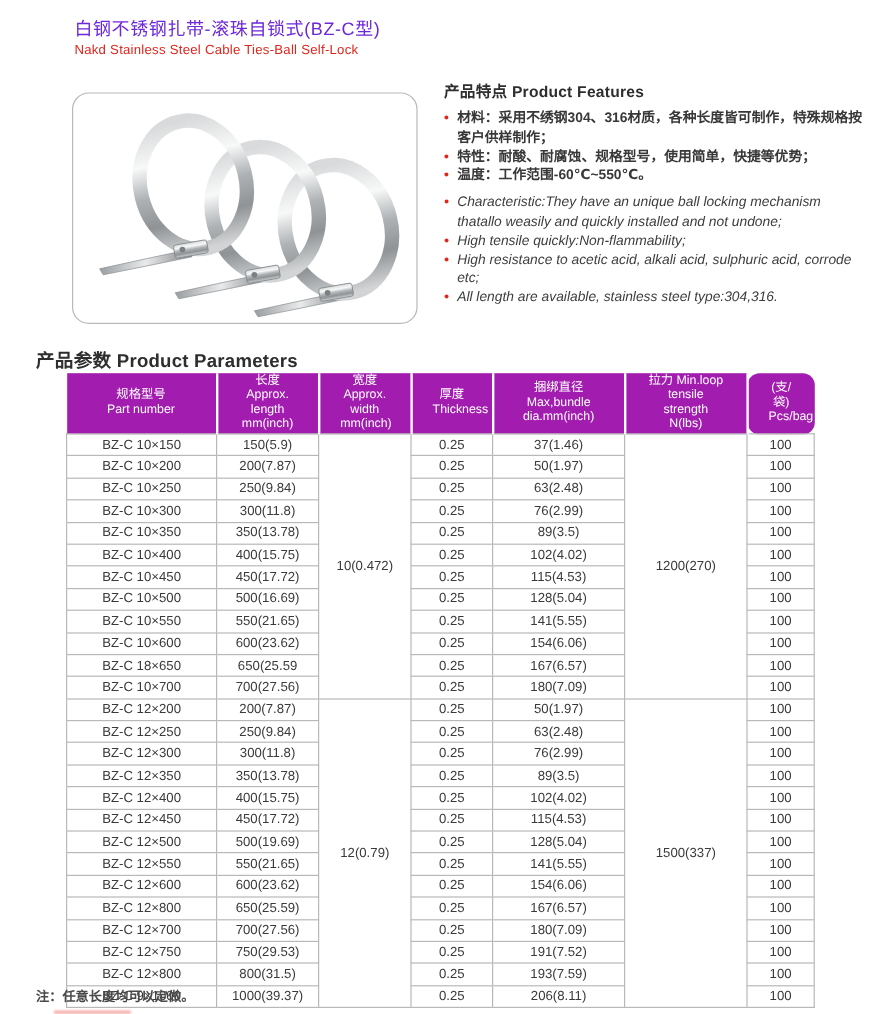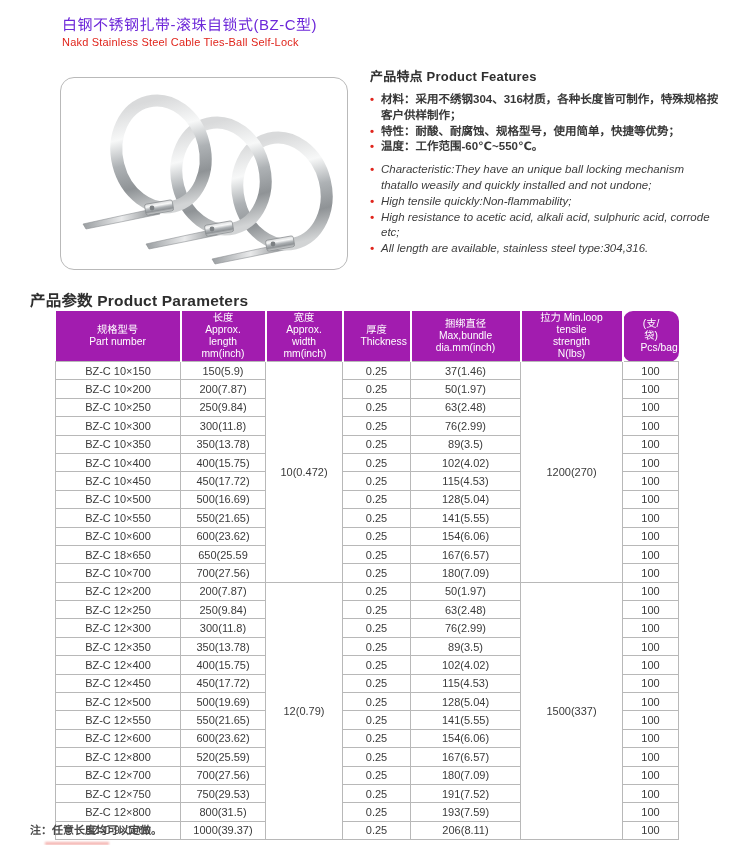--- a/index.html
+++ b/index.html
@@ -300,21 +300,21 @@
         </tr>
         <tr>
           <td>BZ-C 12×600</td>
           <td>600(23.62)</td>
           <td>0.25</td>
           <td>154(6.06)</td>
           <td>100</td>
         </tr>
         <tr>
           <td>BZ-C 12×800</td>
-          <td>520(25.59)</td>
+          <td>650(25.59)</td>
           <td>0.25</td>
           <td>167(6.57)</td>
           <td>100</td>
         </tr>
         <tr>
           <td>BZ-C 12×700</td>
           <td>700(27.56)</td>
           <td>0.25</td>
           <td>180(7.09)</td>
           <td>100</td>

